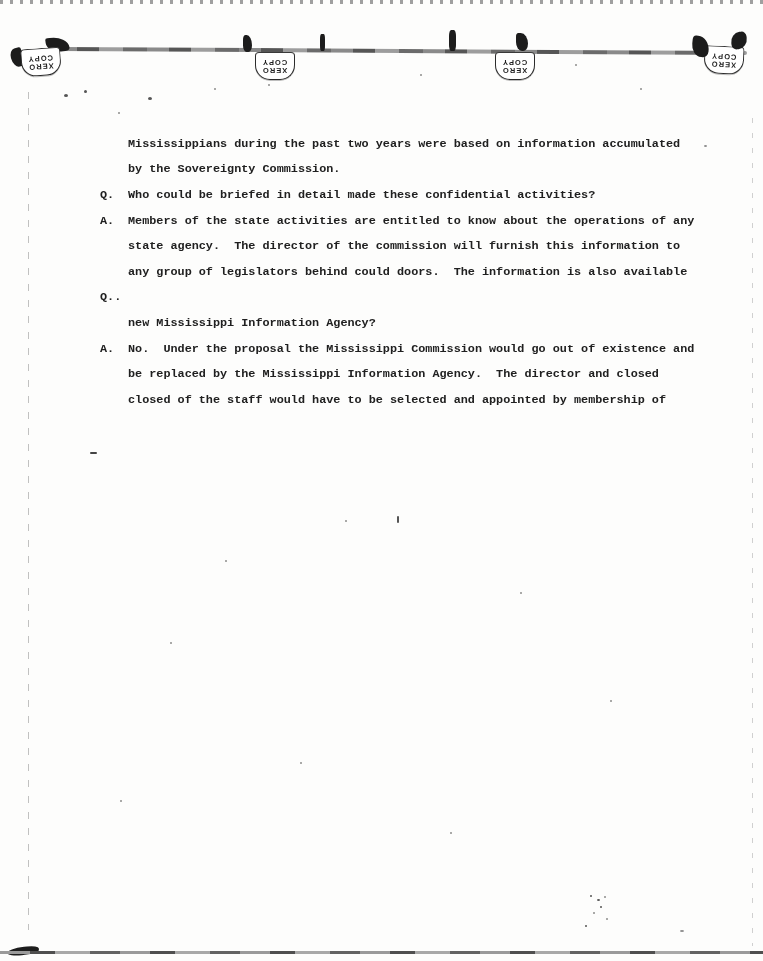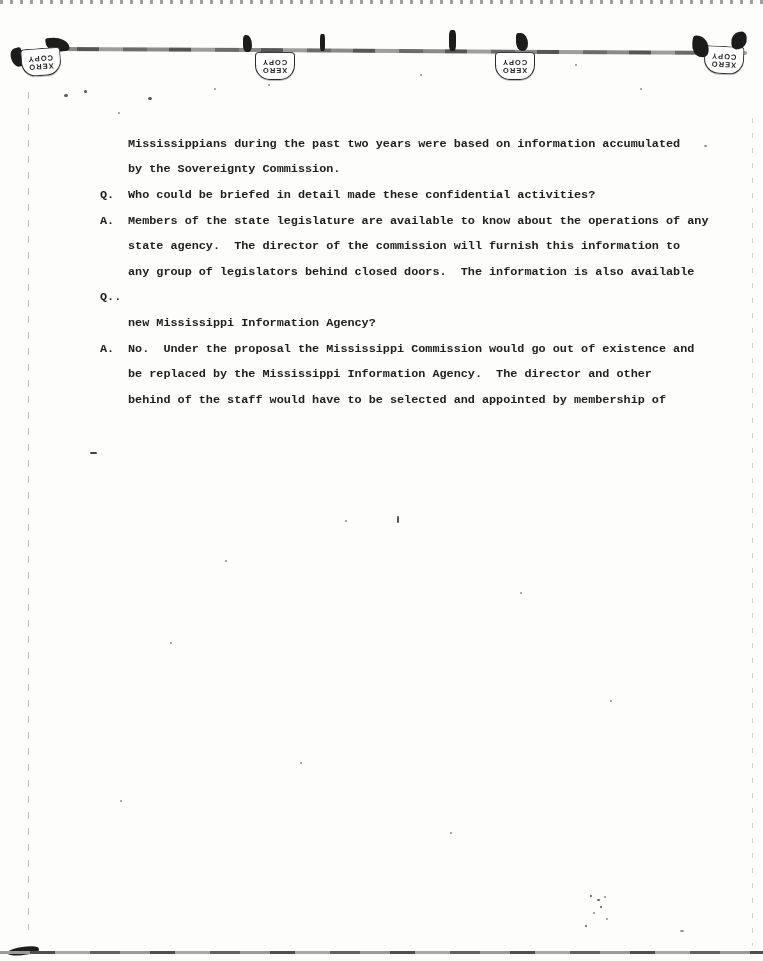--- a/index.html
+++ b/index.html
@@ -127,28 +127,28 @@
   <div class="blob" style="left:692px;top:36px;width:17px;height:21px;border-radius:20% 70% 30% 60%;transform:rotate(6deg);z-index:4;"></div>
   <div class="blob" style="left:731px;top:32px;width:16px;height:17px;border-radius:60% 30% 60% 30%;transform:rotate(-8deg);z-index:4;"></div>
 
   <div class="vline-left"></div>
   <div class="vline-right"></div>
 
   <div class="text-block">
     <div class="doc-line"><span class="label"></span><span class="text">Mississippians during the past two years were based on information accumulated</span></div>
     <div class="doc-line"><span class="label"></span><span class="text">by the Sovereignty Commission.</span></div>
     <div class="doc-line"><span class="label">Q.</span><span class="text">Who could be briefed in detail made these confidential activities?</span></div>
-    <div class="doc-line"><span class="label">A.</span><span class="text">Members of the state legislature are available to know about the operations of any</span></div>
+    <div class="doc-line"><span class="label">A.</span><span class="text">Members of the state activities are entitled to know about the operations of any</span></div>
     <div class="doc-line"><span class="label"></span><span class="text">state agency.  The director of the commission will furnish this information to</span></div>
-    <div class="doc-line"><span class="label"></span><span class="text">any group of legislators behind closed doors.  The information is also available</span></div>
+    <div class="doc-line"><span class="label"></span><span class="text">any group of legislators behind could doors.  The information is also available</span></div>
     <div class="doc-line"><span class="label">Q..</span></div>
     <div class="doc-line"><span class="label"></span><span class="text">new Mississippi Information Agency?</span></div>
     <div class="doc-line"><span class="label">A.</span><span class="text">No.  Under the proposal the Mississippi Commission would go out of existence and</span></div>
-    <div class="doc-line"><span class="label"></span><span class="text">be replaced by the Mississippi Information Agency.  The director and other</span></div>
-    <div class="doc-line"><span class="label"></span><span class="text">behind of the staff would have to be selected and appointed by membership of</span></div>
+    <div class="doc-line"><span class="label"></span><span class="text">be replaced by the Mississippi Information Agency.  The director and closed</span></div>
+    <div class="doc-line"><span class="label"></span><span class="text">closed of the staff would have to be selected and appointed by membership of</span></div>
   </div>
 
   <div class="blob" style="left:90px;top:452px;width:7px;height:2px;border-radius:1px;background:#444;"></div>
 
   <div class="speck dark" style="left:64px;top:94px;width:4px;height:3px;"></div>
   <div class="speck dark" style="left:84px;top:90px;width:3px;height:3px;"></div>
   <div class="speck dark" style="left:148px;top:97px;width:4px;height:3px;"></div>
   <div class="speck" style="left:118px;top:112px;"></div>
   <div class="speck" style="left:214px;top:88px;"></div>
   <div class="speck" style="left:268px;top:84px;"></div>

